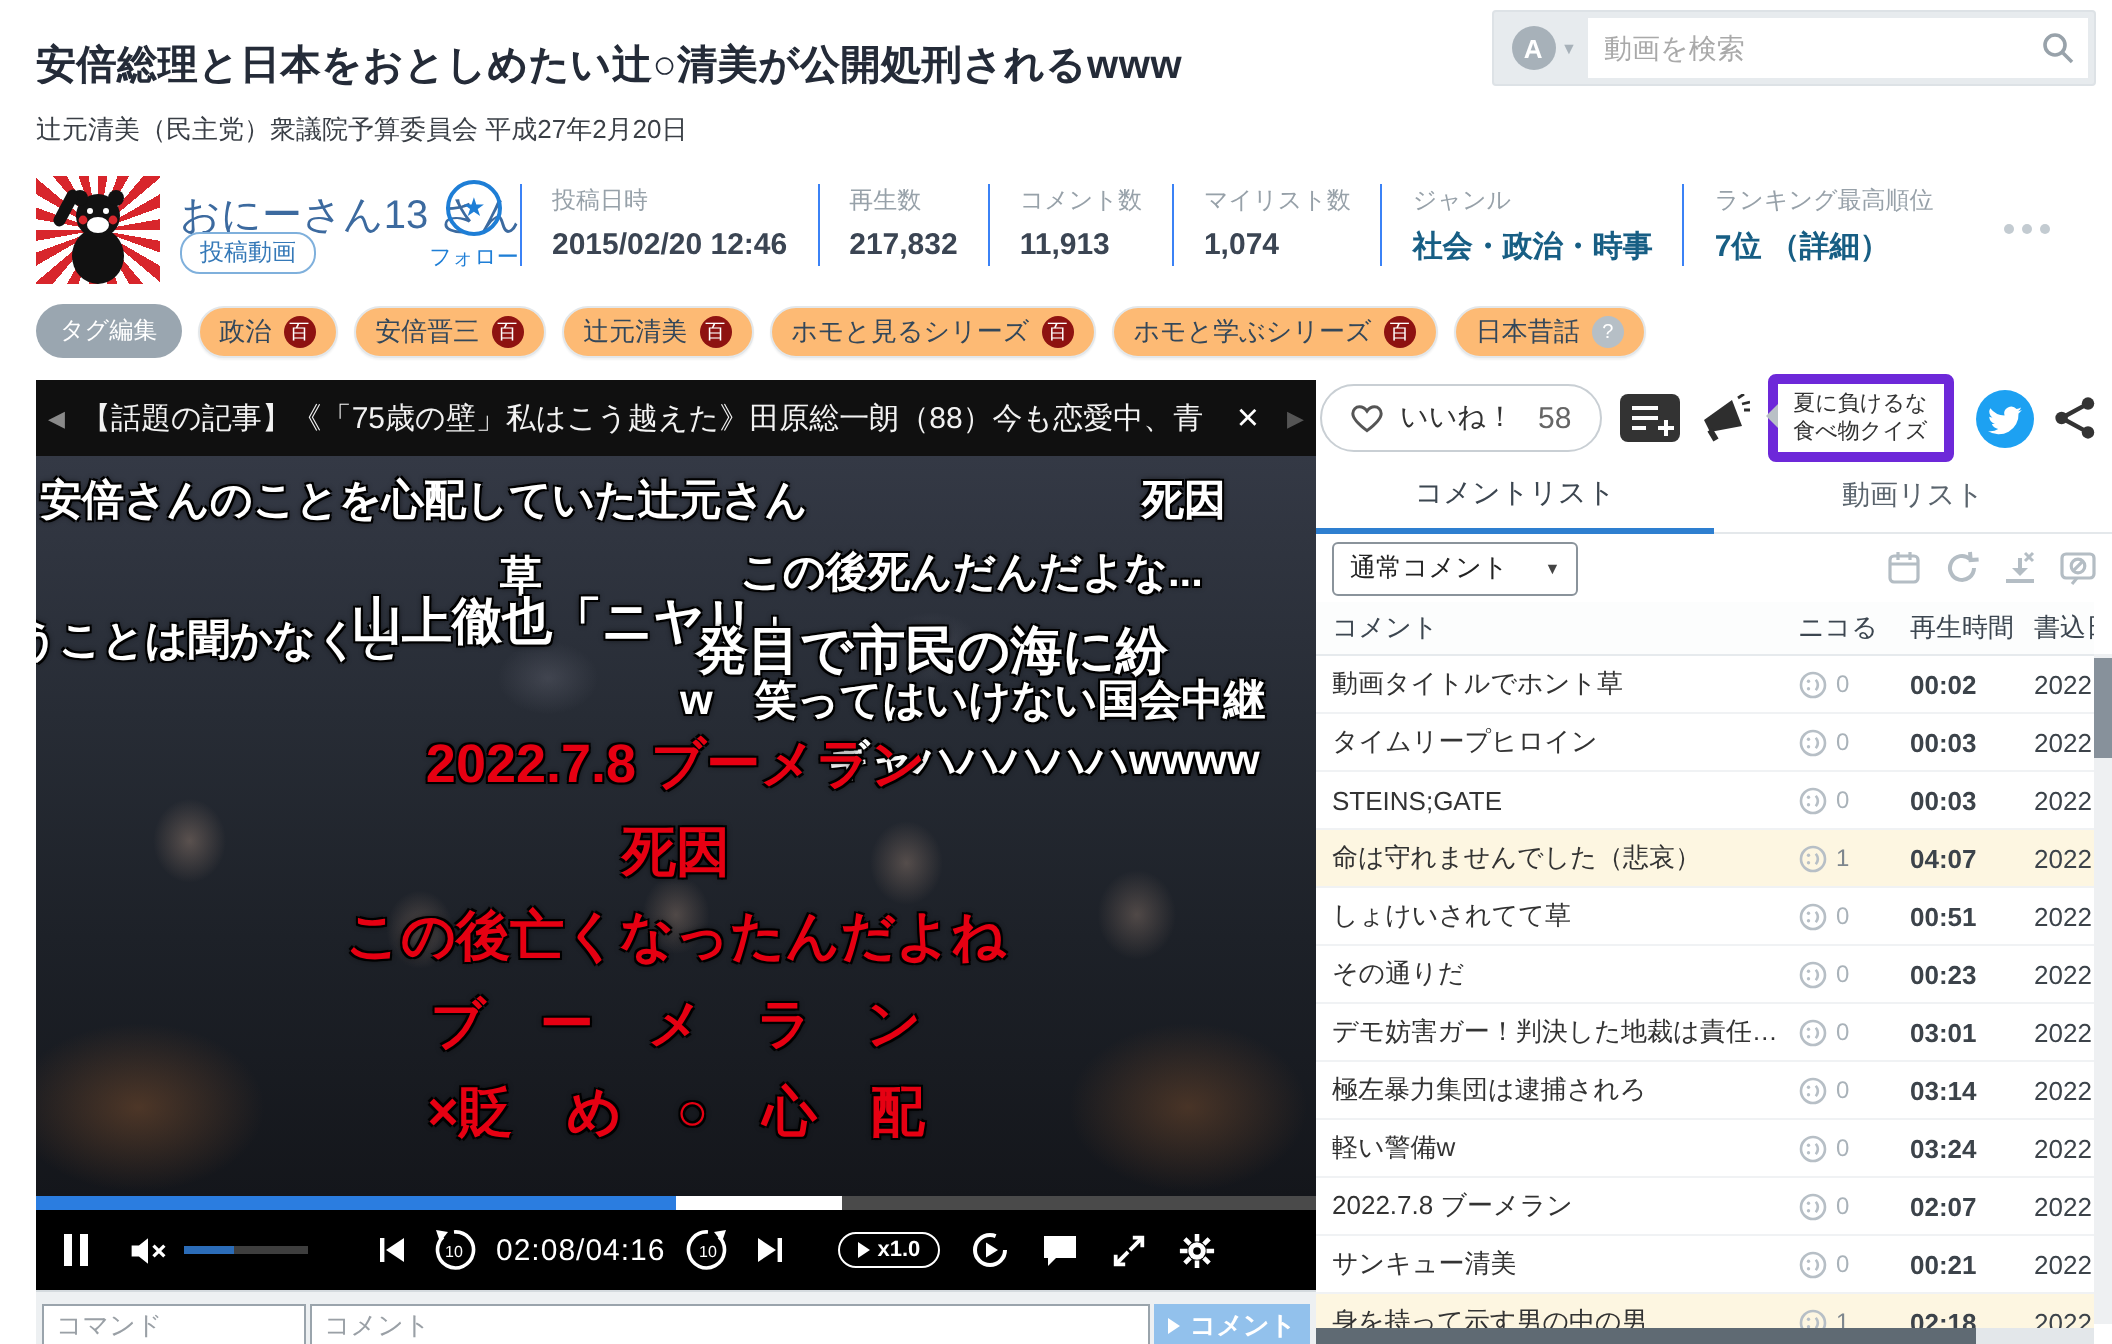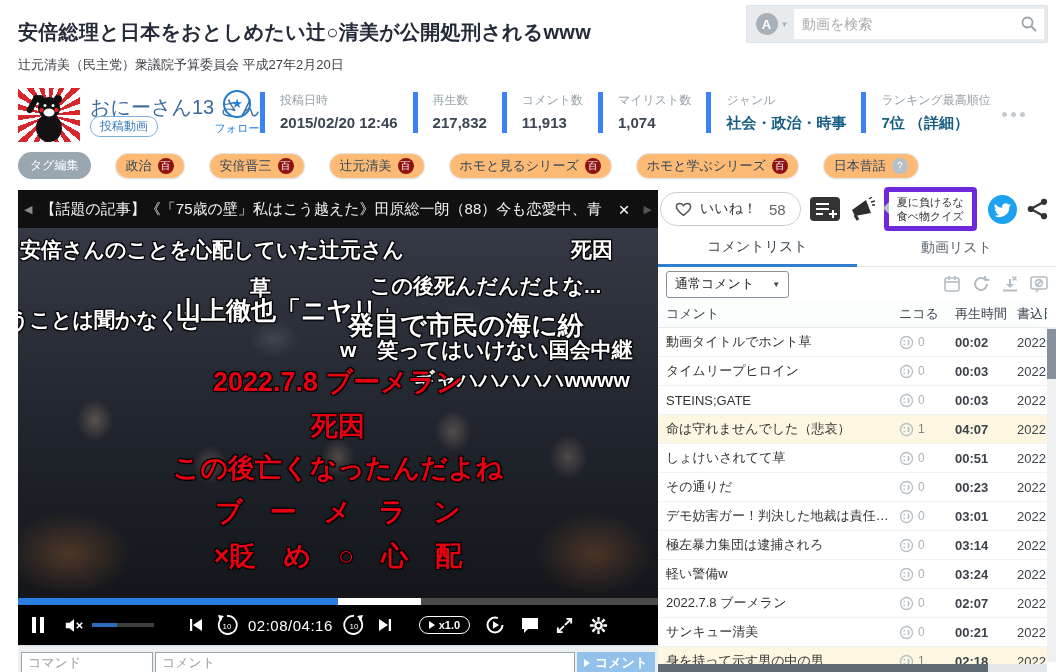--- a/index.html
+++ b/index.html
@@ -26,29 +26,29 @@
   .avatar{left:18px;top:88px;width:62px;height:54px;overflow:hidden;
           background:repeating-conic-gradient(from 0deg at 50% 50%, #d8262c 0deg 10deg, #ffffff 10deg 20deg);}
   .uploader-name{left:90px;top:94px;font-size:20px;color:#3c6a9f;}
   .videos-btn{left:90px;top:116px;border:1px solid #7fb0dc;color:#3579b8;border-radius:10px;
               font-size:12px;padding:1px 9px;background:#fff;cursor:pointer;}
   .follow{left:206px;top:90px;width:62px;text-align:center;cursor:pointer;}
   .follow-star{width:24px;height:24px;margin:0 auto;border:2px solid #1e7ed6;border-radius:50%;
                color:#1e7ed6;font-size:13px;line-height:24px;}
   .follow-label{font-size:11px;color:#1e7ed6;margin-top:3px;}
   .stats-row{left:260px;top:92px;display:flex;}
-  .stat-col{border-left:5px solid #3b82f6;padding:0 15px;}
+  .stat-col{border-left:1px solid #3b82f6;padding:0 15px;}
   .stat-label{font-size:12px;color:#97a1a9;}
   .stat-value{font-size:15px;font-weight:bold;color:#3b4553;margin-top:5px;}
   .stat-value.accent{color:#175e84;}
   .more-dots{left:1002px;top:112px;display:flex;gap:4px;cursor:pointer;}
   .more-dots i{width:5px;height:5px;border-radius:50%;background:#c3cbd1;}
 
   
-  .tag-row{left:18px;top:152px;display:flex;gap:24px;align-items:flex-end;}
+  .tag-row{left:18px;top:152px;display:flex;gap:8px;align-items:flex-end;}
   .tag-edit{background:#9aa6b0;color:#fff;font-size:12px;padding:5px 12px;border-radius:14px;cursor:pointer;}
   .tag-pill{background:#fdba74;border:1px solid #e3e7ea;box-shadow:0 1px 1px rgba(0,0,0,.05);
             border-radius:14px;padding:3px 10px;font-size:13px;color:#33475a;display:flex;
             gap:6px;align-items:center;cursor:pointer;}
   .tag-badge{width:16px;height:16px;border-radius:50%;background:#8e1211;color:#fff;font-size:10px;
              display:flex;align-items:center;justify-content:center;}
   .tag-badge.gray{background:#b6bfc6;}
 
   
   .player{left:18px;top:190px;width:640px;height:455px;background:#000;}

